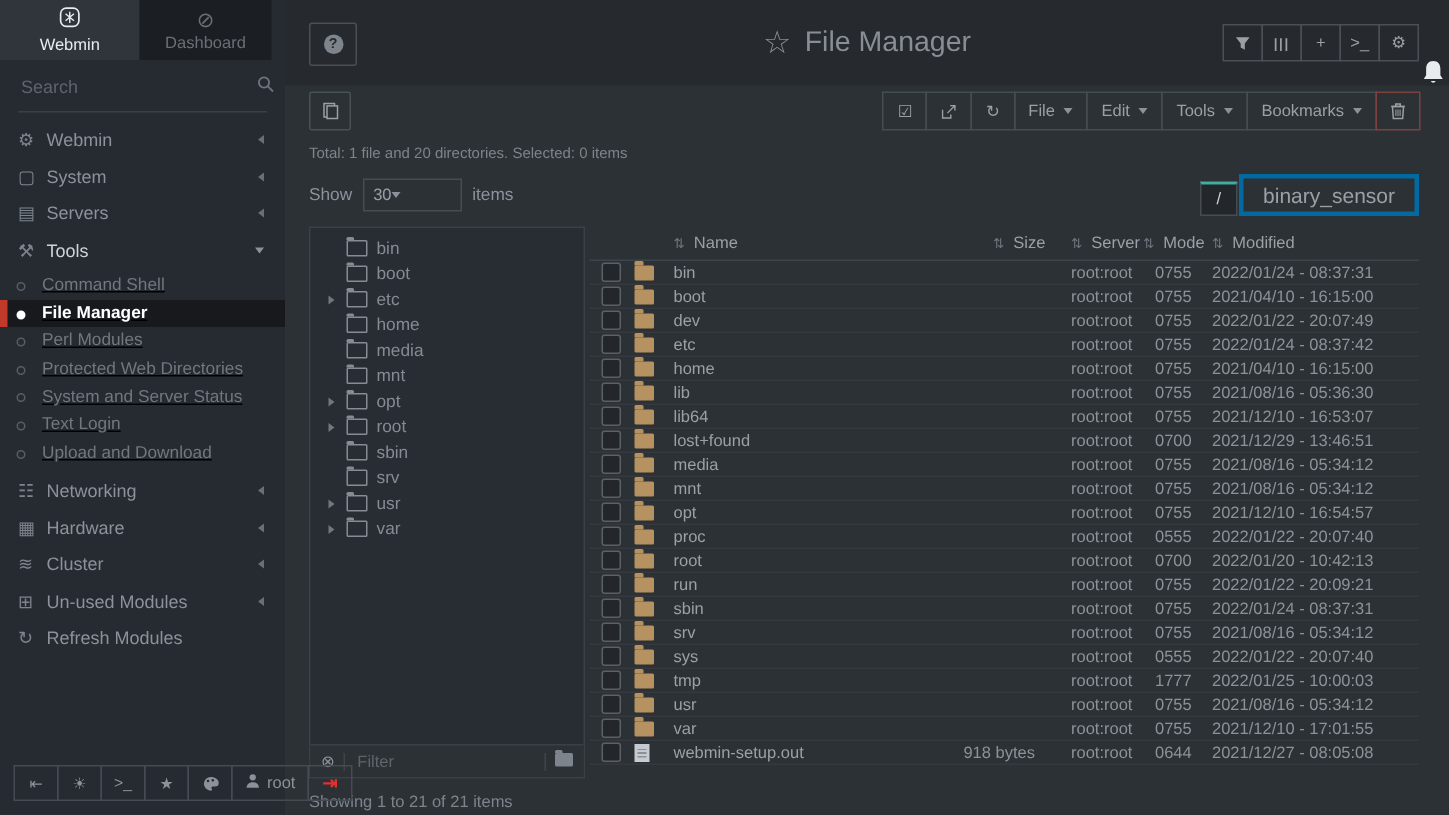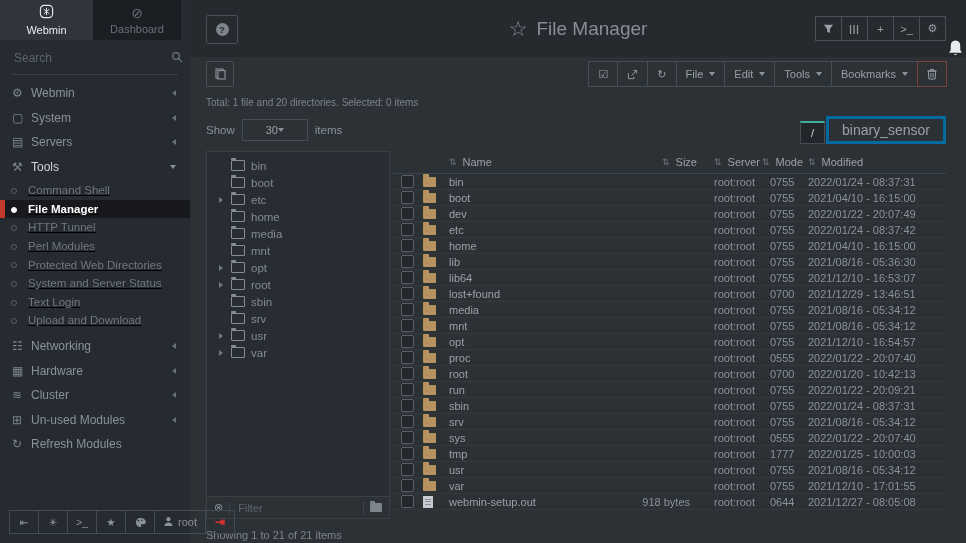--- a/index.html
+++ b/index.html
@@ -47,21 +47,21 @@
   .ta-btn .bars{font-size:9px;letter-spacing:1px;font-weight:bold;}
   .bell{position:absolute;right:2px;top:39px;z-index:6;cursor:pointer;}
   .toolbar{display:flex;align-items:center;height:30px;padding:2px 20px 0 16px;}
   .copy-btn{width:26px;height:24px;border:1px solid #4a5057;border-radius:2px;display:flex;align-items:center;justify-content:center;color:#9aa0a6;cursor:pointer;}
   .tb-group{margin-left:auto;display:flex;height:26px;}
   .tb-btn{border:1px solid #464c53;margin-right:-1px;display:flex;align-items:center;justify-content:center;padding:0 9px;font-size:11px;color:#9aa0a6;gap:6px;cursor:pointer;background:transparent;}
   .tb-trash{border-color:#7d423c;position:relative;z-index:1;}
   .tb-caret{width:0;height:0;border-left:3px solid transparent;border-right:3px solid transparent;border-top:4px solid #8b929a;}
   .total-line{padding:8px 20px 0 16px;font-size:10px;color:#7d848c;}
   .controls-row{display:flex;align-items:center;padding:8px 20px 7px 16px;font-size:11.5px;color:#8b929a;gap:7px;}
-  .select-box{width:52px;height:20px;border:1px solid #464c53;display:flex;align-items:center;justify-content:center;padding:0 6px;color:#9aa0a6;font-size:11px;cursor:pointer;}
+  .select-box{width:52px;height:20px;border:1px solid #464c53;display:flex;align-items:center;justify-content:flex-start;padding:0 6px;color:#9aa0a6;font-size:11px;cursor:pointer;}
   .path-group{margin-left:auto;display:flex;align-items:flex-end;}
   .path-root{min-width:23px;height:20px;background:#23272c;border:1px solid #464c53;border-top:2px solid #3fae9f;display:flex;align-items:center;justify-content:center;color:#d0d4d8;font-size:11px;cursor:pointer;}
   .path-dir{height:22px;border:3px solid #0369a1;margin-left:1px;display:flex;align-items:center;padding:0 13px;color:#9aa0a6;font-size:14px;cursor:pointer;}
   .panels{display:flex;align-items:flex-start;padding:0 20px 0 16px;gap:3px;height:368px;}
   
   .tree-panel{width:184px;height:100%;border:1px solid #3a4046;background:#282d33;display:flex;flex-direction:column;box-sizing:border-box;flex:none;}
   .tree-list{flex:1;padding-top:5px;overflow:hidden;}
   .tree-row{height:17px;display:flex;align-items:center;padding-left:9px;font-size:11.5px;color:#848b93;gap:6px;cursor:pointer;}
   .tw{width:9px;display:inline-flex;justify-content:center;flex:none;}
   .tri{width:0;height:0;border-top:3.5px solid transparent;border-bottom:3.5px solid transparent;border-left:4.5px solid #70777e;}
@@ -149,23 +149,20 @@
         <span class="caret-down"></span>
       </div>
       <div class="submenu">
         <div class="submenu-item">
           <span>Command Shell</span>
         </div>
         <div class="submenu-item active">
           <span>File Manager</span>
         </div>
         <div class="submenu-item">
-          <span>HTTP Tunnel</span>
-        </div>
-        <div class="submenu-item">
           <span>Perl Modules</span>
         </div>
         <div class="submenu-item">
           <span>Protected Web Directories</span>
         </div>
         <div class="submenu-item">
           <span>System and Server Status</span>
         </div>
         <div class="submenu-item">
           <span>Text Login</span>

